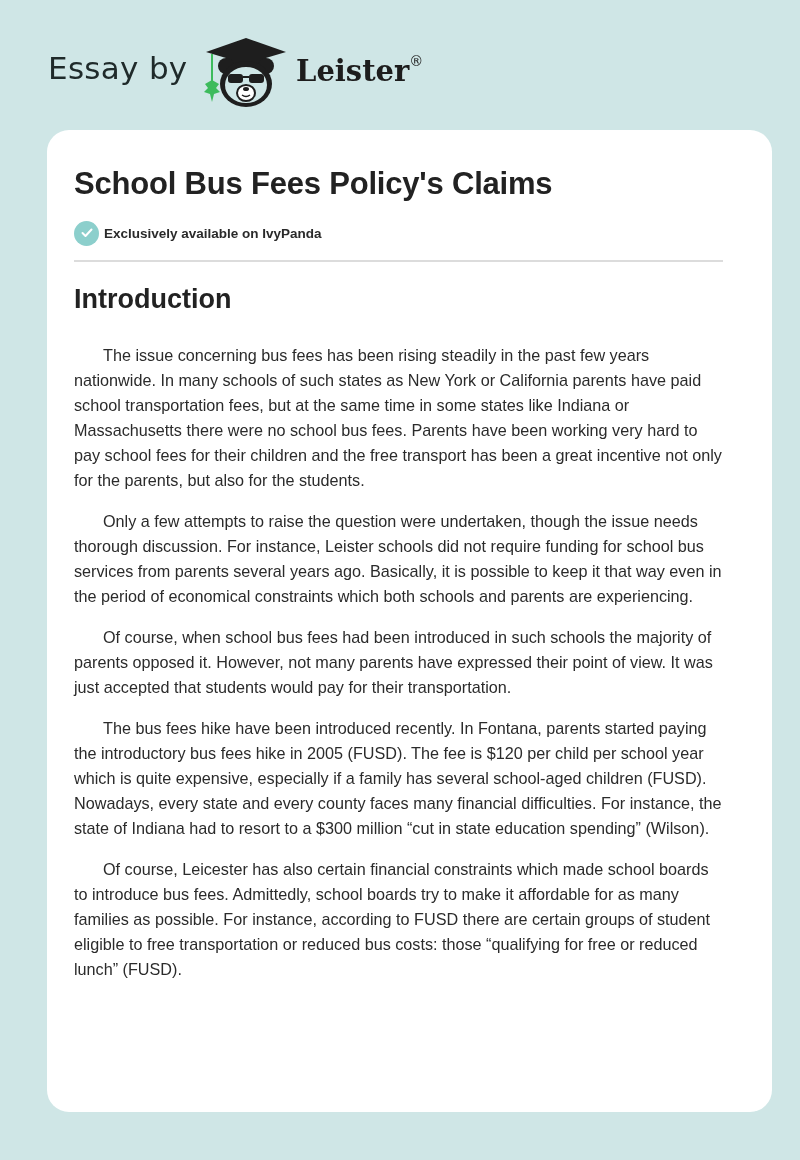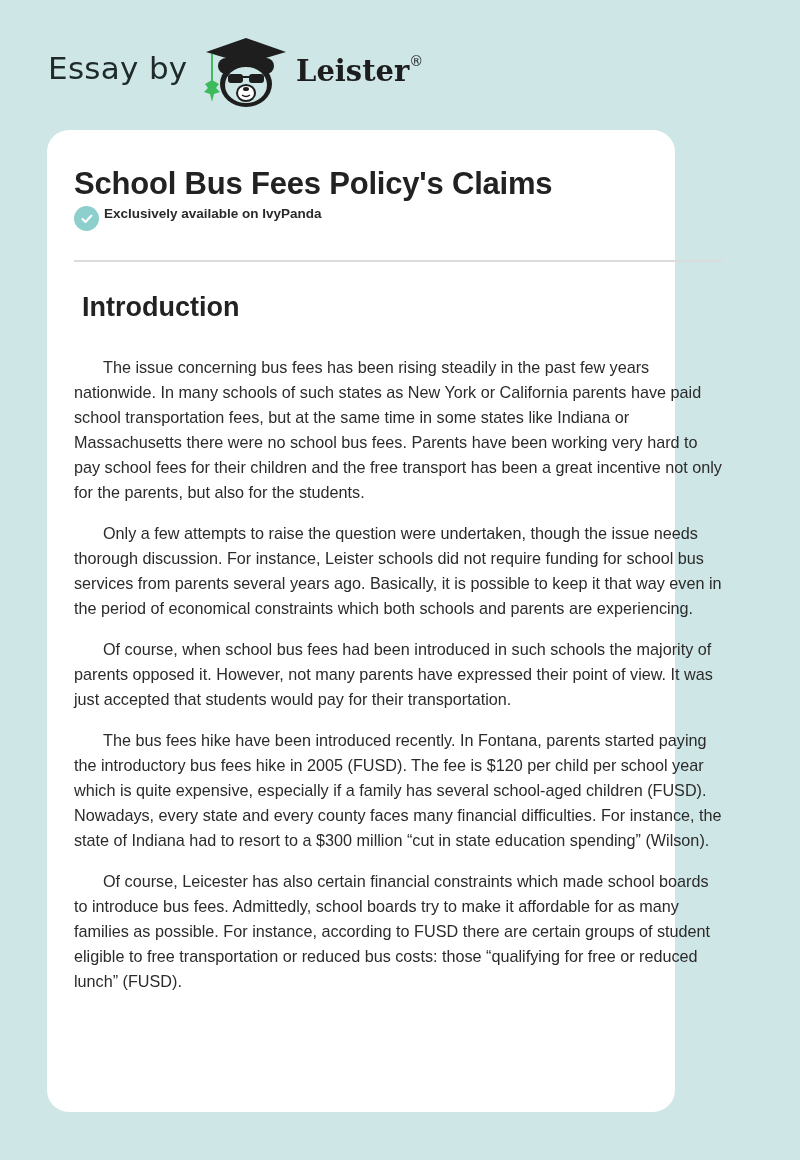--- a/index.html
+++ b/index.html
@@ -50,41 +50,42 @@
       font-size: 14px;
       font-family: "DejaVu Sans", sans-serif;
       font-weight: normal;
       position: relative;
       top: -4px;
     }
     .card {
       position: absolute;
       left: 47px;
       top: 130px;
-      width: 628px;
+      width: 725px;
       height: 982px;
       background: #ffffff;
       border-radius: 22px;
     }
     .title {
       position: absolute;
       left: 27px;
       top: 36px;
       margin: 0;
       font-size: 31px;
       font-weight: bold;
       color: #222222;
       letter-spacing: -0.2px;
     }
     .badge {
       position: absolute;
       left: 27px;
-      top: 76px;
+      top: 90px;
       height: 26px;
       display: flex;
+      align-items: center;
     }
     .check-circle {
       width: 25px;
       height: 25px;
       border-radius: 50%;
       background: #8ccfcc;
       display: flex;
       align-items: center;
       justify-content: center;
       margin-right: 5px;
@@ -99,31 +100,30 @@
       left: 27px;
       top: 130px;
       width: 649px;
       height: 2px;
       background: #dcdcdc;
     }
     .section-heading {
       position: absolute;
       left: 27px;
       top: 154px;
-      margin: 8px;
+      margin: 0;
       font-size: 27px;
       font-weight: bold;
       color: #222222;
     }
     .body-text {
       position: absolute;
       left: 27px;
       top: 213px;
       width: 652px;
-      margin-top: 12px;
     }
     .body-text p {
       margin: 0 0 16px 0;
       font-size: 16.2px;
       line-height: 25px;
       color: #2b2b2b;
       text-indent: 29px;
     }
   </style>
 </head>

